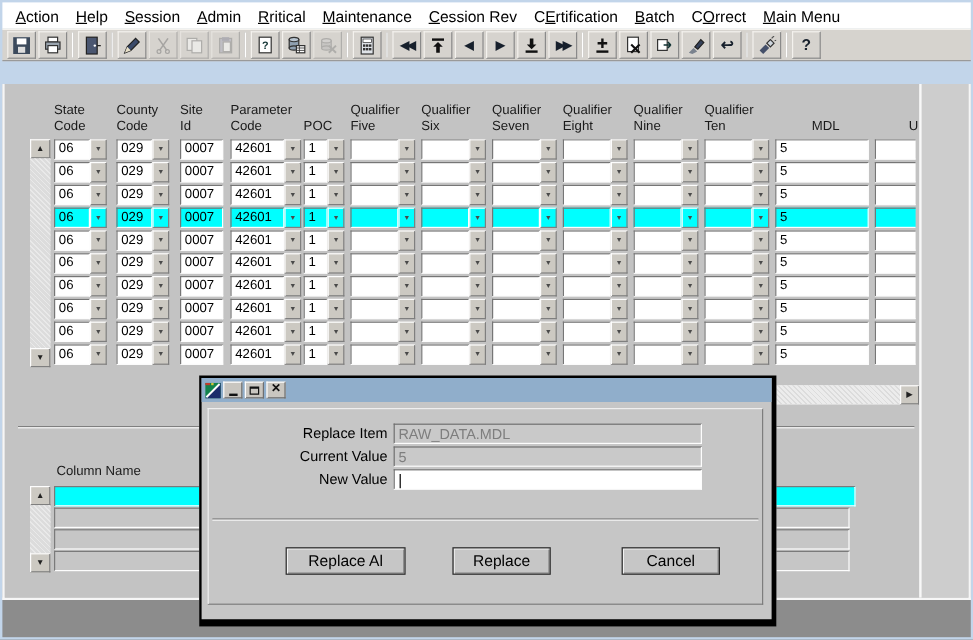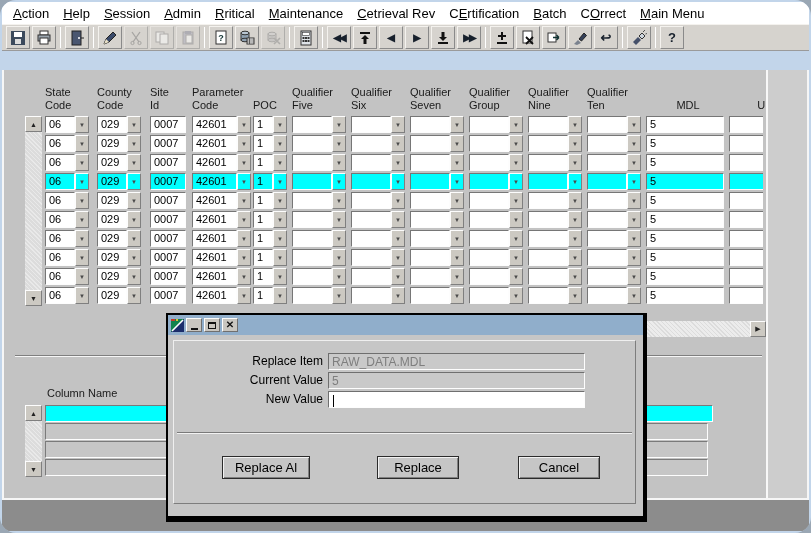--- a/index.html
+++ b/index.html
@@ -1,17 +1,17 @@
 <!DOCTYPE html>
 <html><head>
 <meta charset="utf-8">
 <style>
   html,body{margin:0;padding:0;background:#9aa7b4;}
   *{box-sizing:border-box;font-family:"Liberation Sans",sans-serif;}
-  .screen{position:relative;width:811px;height:533px;background:#c2d5ea;overflow:hidden;border-radius:16px;}
+  .screen{position:relative;width:811px;height:533px;background:#c2d5ea;overflow:hidden;}
 
   
   .menubar{position:absolute;left:2px;top:2px;width:807px;height:22px;background:#ffffff;
            display:flex;align-items:center;font-size:13px;color:#000;padding-left:4px;}
   .mitem{padding:2px 7px;cursor:default;white-space:pre;}
   .mitem .ul{text-decoration:underline;}
 
   
   .toolbar{position:absolute;left:2px;top:24px;width:807px;height:27px;background:#d6d3ce;
            border-top:1px solid #f4f2ee;border-bottom:1px solid #9a9a9a;
@@ -103,21 +103,21 @@
 
 <div class="screen">
 
   <div class="menubar">
       <span class="mitem"><span></span><span class="ul">A</span><span>ction</span></span>
       <span class="mitem"><span></span><span class="ul">H</span><span>elp</span></span>
       <span class="mitem"><span></span><span class="ul">S</span><span>ession</span></span>
       <span class="mitem"><span></span><span class="ul">A</span><span>dmin</span></span>
       <span class="mitem"><span></span><span class="ul">R</span><span>ritical</span></span>
       <span class="mitem"><span></span><span class="ul">M</span><span>aintenance</span></span>
-      <span class="mitem"><span></span><span class="ul">C</span><span>etrieval Rev</span></span>
+      <span class="mitem"><span></span><span class="ul">C</span><span>ession Rev</span></span>
       <span class="mitem"><span>C</span><span class="ul">E</span><span>rtification</span></span>
       <span class="mitem"><span></span><span class="ul">B</span><span>atch</span></span>
       <span class="mitem"><span>C</span><span class="ul">O</span><span>rrect</span></span>
       <span class="mitem"><span></span><span class="ul">M</span><span>ain Menu</span></span>
     </div>
 
   <div class="toolbar">
       <span class="tbtn">
         <svg width="16" height="16" viewBox="0 0 16 16">
           <rect x="1" y="1" width="14" height="14" fill="#3c4a5c"></rect>
@@ -305,21 +305,21 @@
             <div class="hcell" style="left: 306px; width: 60px;">
               <div>Qualifier</div>
               <div>Six</div>
             </div>
             <div class="hcell" style="left: 365px; width: 60px;">
               <div>Qualifier</div>
               <div>Seven</div>
             </div>
             <div class="hcell" style="left: 424px; width: 60px;">
               <div>Qualifier</div>
-              <div>Group</div>
+              <div>Eight</div>
             </div>
             <div class="hcell" style="left: 483px; width: 60px;">
               <div>Qualifier</div>
               <div>Nine</div>
             </div>
             <div class="hcell" style="left: 542px; width: 60px;">
               <div>Qualifier</div>
               <div>Ten</div>
             </div>
             <div class="hcell ctr" style="left: 601px; width: 84px;">
@@ -662,18 +662,18 @@
       <span class="dlabel">Current Value</span>
       <span class="dfield ro">5</span>
     </div>
     <div class="drow" style="top:76px;">
       <span class="dlabel">New Value</span>
       <span class="dfield live"><span class="caret"></span><span></span></span>
     </div>
 
     <div class="dsep"></div>
 
-    <button class="dbtn" style="left:54px;width:88px;">Replace Al</button>
+    <button class="dbtn" style="left:70px;width:100px;">Replace Al</button>
     <button class="dbtn" style="left:209px;width:82px;">Replace</button>
     <button class="dbtn" style="left:350px;width:82px;">Cancel</button>
   </div>
 
 </div>
 
 </body></html>

